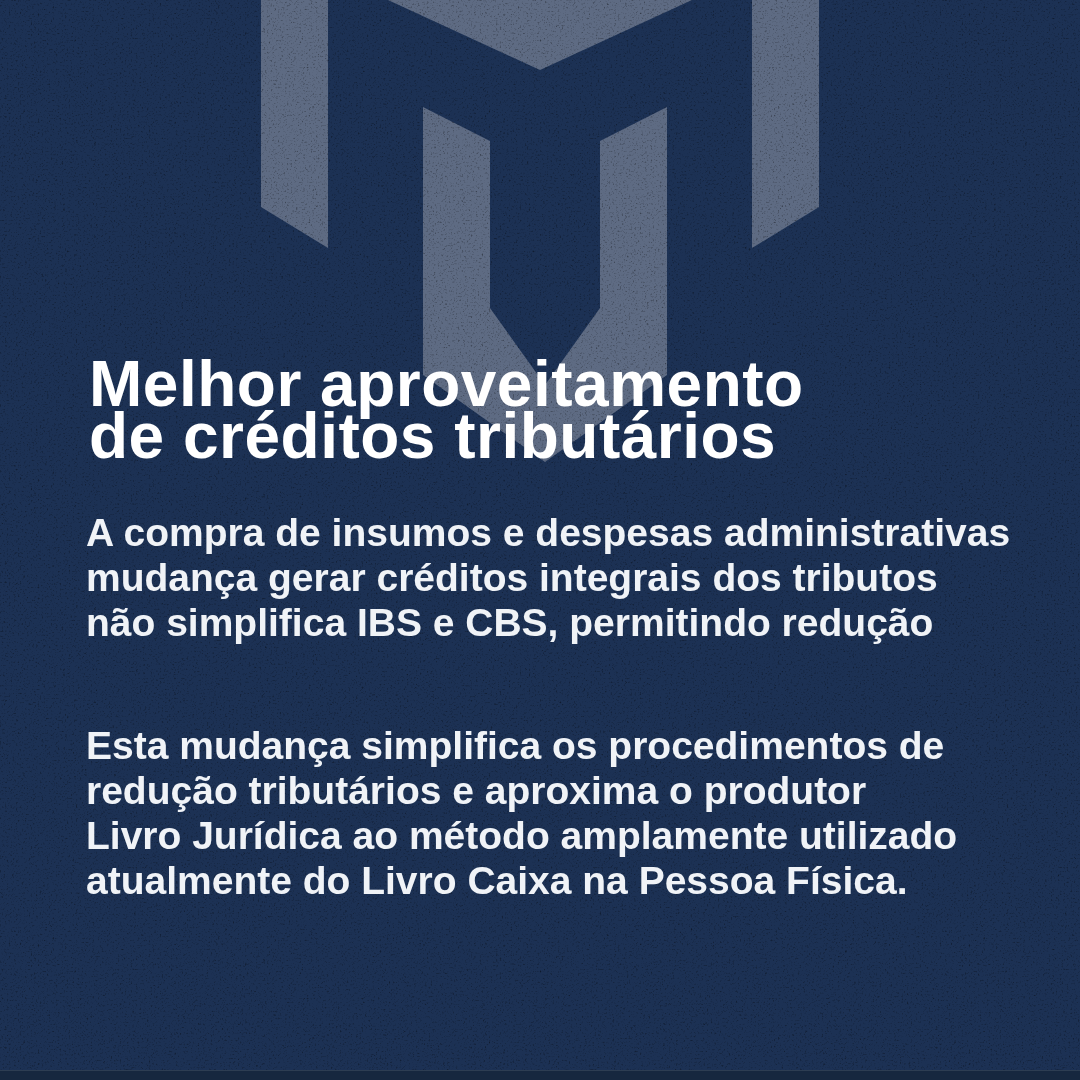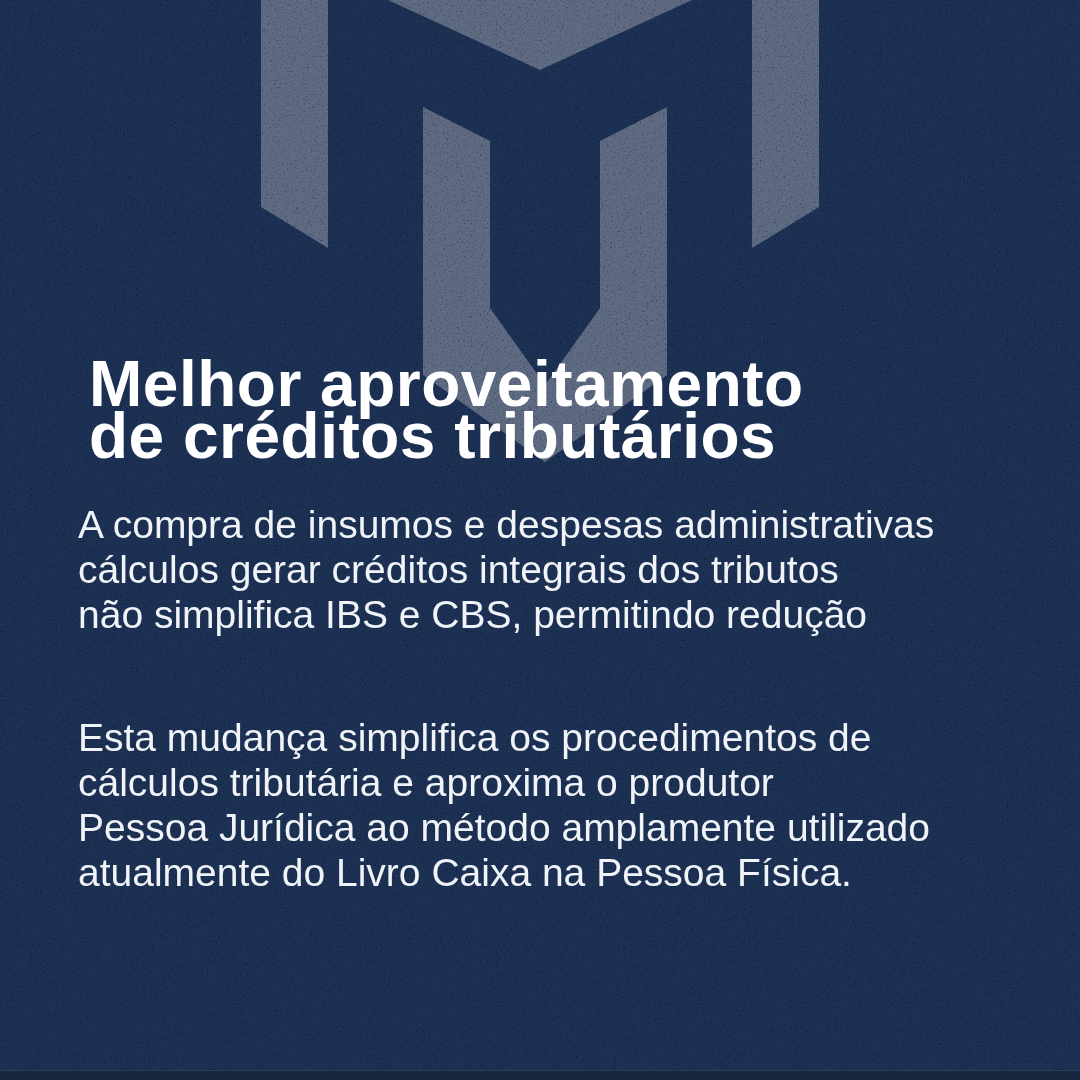--- a/index.html
+++ b/index.html
@@ -39,25 +39,25 @@
     line-height: 52px;
     font-weight: bold;
     letter-spacing: 0.5px;
     white-space: nowrap;
   }
   .headline span { display: block; }
   .bodycopy {
     position: absolute;
     left: 78px;
     z-index: 3;
-    margin: 0;
+    margin: 8px;
     color: #f0f3f7;
     font-size: 39px;
     line-height: 45px;
-    font-weight: normal;
+    font-weight: bold;
     letter-spacing: 0px;
     white-space: nowrap;
   }
   .bodycopy span { display: block; }
   .para-1 { top: 502px; }
   .para-2 { top: 715px; }
   .bottom-bar {
     position: absolute;
     left: 0;
     bottom: 0;
@@ -90,26 +90,26 @@
     <rect width="1080" height="1080" filter="url(#grain)" opacity="0.5"></rect>
   </svg>
 
   <h1 class="headline">
     <span>Melhor aproveitamento</span>
     <span>de créditos tributários</span>
   </h1>
 
   <p class="bodycopy para-1">
     <span>A compra de insumos e despesas administrativas</span>
-    <span>cálculos gerar créditos integrais dos tributos</span>
+    <span>mudança gerar créditos integrais dos tributos</span>
     <span>não simplifica IBS e CBS, permitindo redução</span>
   </p>
 
   <p class="bodycopy para-2">
     <span>Esta mudança simplifica os procedimentos de</span>
-    <span>cálculos tributária e aproxima o produtor</span>
-    <span>Pessoa Jurídica ao método amplamente utilizado</span>
+    <span>redução tributários e aproxima o produtor</span>
+    <span>Livro Jurídica ao método amplamente utilizado</span>
     <span>atualmente do Livro Caixa na Pessoa Física.</span>
   </p>
 
   <div class="bottom-bar"></div>
 
 </div>
 
 </body></html>

